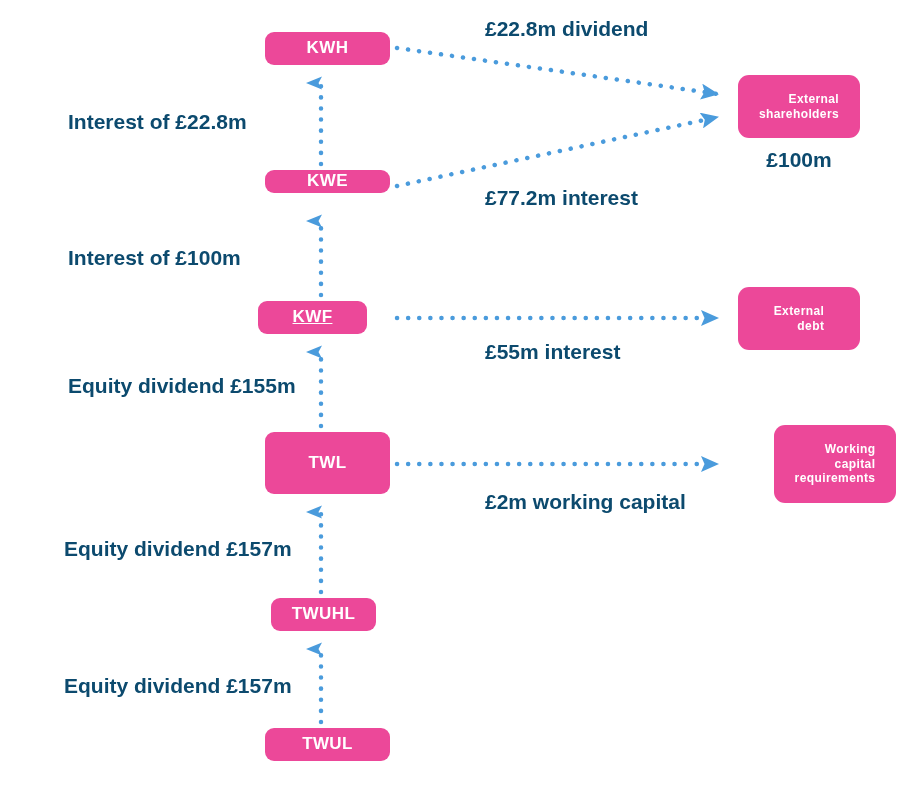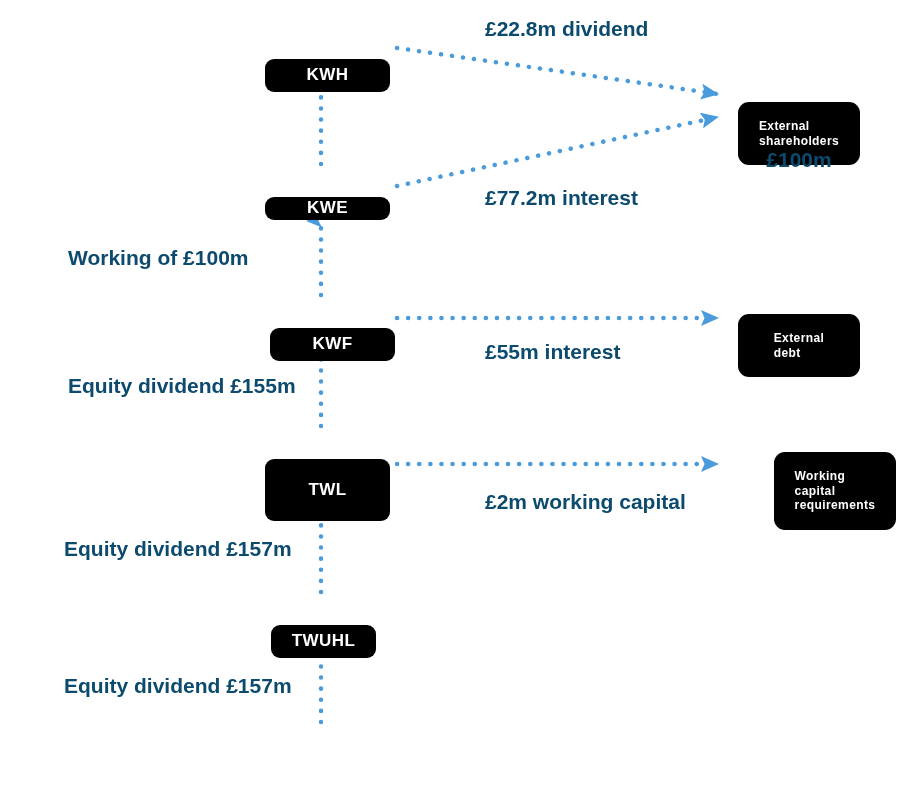--- a/index.html
+++ b/index.html
@@ -25,31 +25,30 @@
     left: 0;
     top: 0;
     width: 917px;
     height: 789px;
     pointer-events: none;
   }
   
   .node {
     position: absolute;
     box-sizing: border-box;
-    background: #000000;
+    background: #ec4899;
     border-radius: 9px;
     color: #ffffff;
     font-weight: bold;
     display: flex;
     align-items: center;
     justify-content: center;
-    text-align: left;
+    text-align: right;
     letter-spacing: 0.4px;
     line-height: 1.2;
-    margin-top: 27px;
   }
   .node.entity {
     font-size: 17px;
   }
   .node.endpoint {
     font-size: 12px;
     border-radius: 11px;
     line-height: 1.22;
   }
   
@@ -95,52 +94,56 @@
       <line x1="397" y1="464" x2="718" y2="464" marker-end="url(#arrow-right)"></line>
     </g>
   </svg>
 
   <div class="node entity" style="left:265px; top:32px; width:125px; height:33px;">
     <span>KWH</span>
   </div>
   <div class="node entity" style="left:265px; top:170px; width:125px; height:23px;">
     <span>KWE</span>
   </div>
-  <div class="node entity" style="left:270px; top:301px; width:125px; height:33px;">
+  <div class="node entity" style="left:258px; top:301px; width:109px; height:33px;text-decoration:underline;">
     <span>KWF</span>
   </div>
   <div class="node entity" style="left:265px; top:432px; width:125px; height:62px;">
     <span>TWL</span>
   </div>
   <div class="node entity" style="left:271px; top:598px; width:105px; height:33px;">
     <span>TWUHL</span>
+  </div>
+  <div class="node entity" style="left:265px; top:728px; width:125px; height:33px;">
+    <span>TWUL</span>
   </div>
 
   <div class="node endpoint" style="left:738px; top:75px; width:122px; height:63px;">
     <span style="white-space:pre-line;">External
 shareholders</span>
   </div>
   <div class="node endpoint" style="left:738px; top:287px; width:122px; height:63px;">
     <span style="white-space:pre-line;">External
 debt</span>
   </div>
   <div class="node endpoint" style="left:774px; top:425px; width:122px; height:78px;">
     <span style="white-space:pre-line;">Working
 capital
 requirements</span>
   </div>
 
   <div class="annot" style="left:485px; top:17px;">£22.8m dividend</div>
 
+  <div class="annot" style="left:68px; top:110px;">Interest of £22.8m</div>
 
   <div class="annot centered" style="left:738px; top:148px; width:122px;">£100m</div>
 
   <div class="annot" style="left:485px; top:186px;">£77.2m interest</div>
 
-  <div class="annot" style="left:68px; top:246px;">Working of £100m</div>
+  <div class="annot" style="left:68px; top:246px;">Interest of £100m</div>
 
   <div class="annot" style="left:485px; top:340px;">£55m interest</div>
 
   <div class="annot" style="left:68px; top:374px;">Equity dividend £155m</div>
 
   <div class="annot" style="left:485px; top:490px;">£2m working capital</div>
 
   <div class="annot" style="left:64px; top:537px;">Equity dividend £157m</div>
 
   <div class="annot" style="left:64px; top:674px;">Equity dividend £157m</div>

